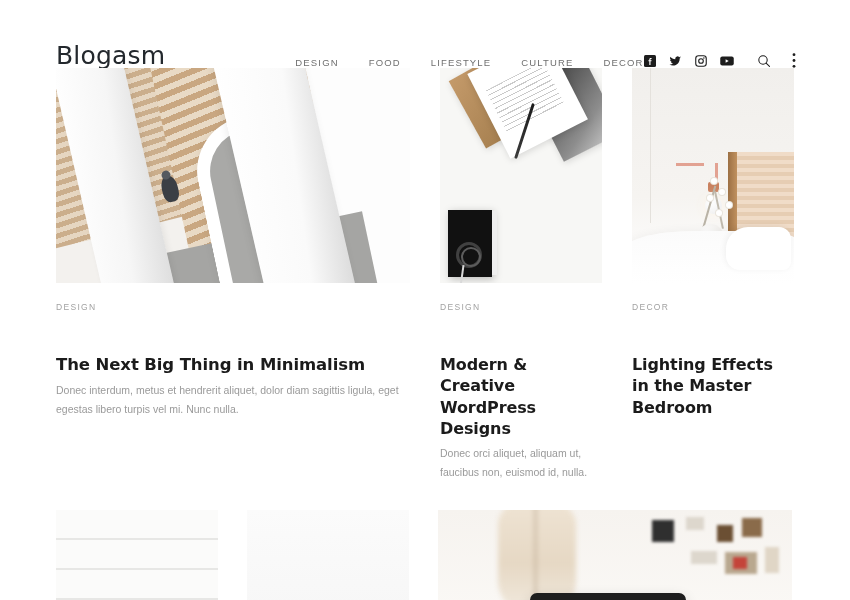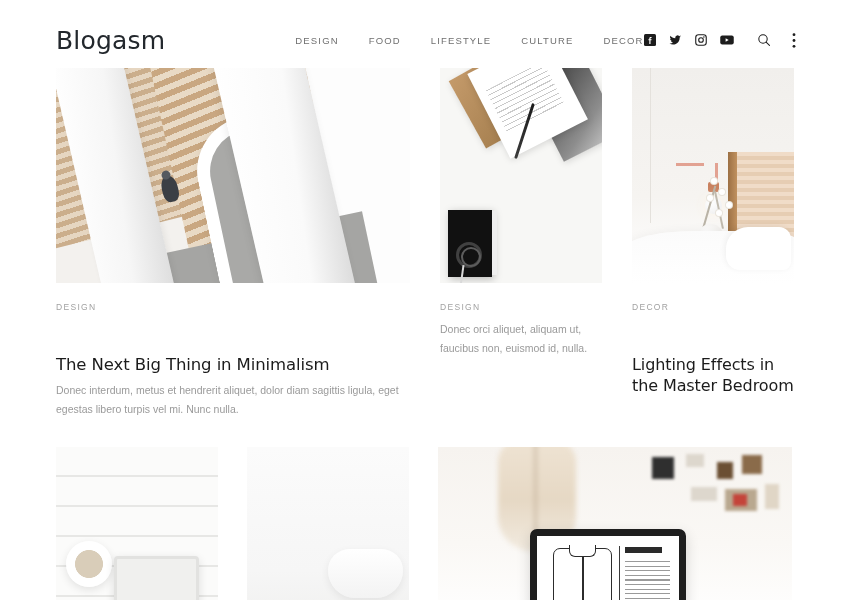--- a/index.html
+++ b/index.html
@@ -19,21 +19,21 @@
     width: 850px;
     height: 600px;
     background: #ffffff;
   }
 
   
   .site-header {
     position: relative;
     height: 68px;
     display: flex;
-    align-items: center;
+    align-items: flex-end;
     padding: 12px 56px 0 56px;
   }
 
   .brand {
     font-family: "DejaVu Sans", sans-serif;
     font-size: 25px;
     font-weight: 400;
     color: #23282d;
     letter-spacing: 0.2px;
     line-height: 1;
@@ -109,21 +109,21 @@
     text-transform: uppercase;
     color: #a2a2a2;
     display: block;
     margin-bottom: 8px;
     cursor: pointer;
   }
 
   .post-title {
     font-family: "DejaVu Sans", sans-serif;
     color: #1b1b1b;
-    font-weight: 400;
+    font-weight: 700;
     letter-spacing: -0.1px;
     cursor: pointer;
     margin-top: 42px;
   }
   .title-lg { font-size: 16.5px; line-height: 1.32; }
   .title-sm { font-size: 16px;   line-height: 1.33; }
 
   .excerpt {
     margin-top: 5px;
     font-size: 10.5px;
@@ -495,20 +495,21 @@
                 <div class="paper-lines"></div>
               </div>
             <div class="pen"></div>
             <div class="notebook"></div>
             <div class="headphone"></div>
             <div class="hp-cord"></div>
           </div>
         </div>
         <div class="card-body">
           <span class="cat-label">DESIGN</span>
+          <h2 class="post-title title-sm">Modern &amp; Creative WordPress Designs</h2>
           <p class="excerpt">Donec orci aliquet, aliquam ut, faucibus non, euismod id, nulla.</p>
         </div>
       </article>
 
       <article class="col-narrow">
         <div class="thumb thumb-tall">
           <div class="ph bed-bg">
             <div class="bed-wall-seam"></div>
             <div class="headboard"></div>
             <div class="headboard-post"></div>

